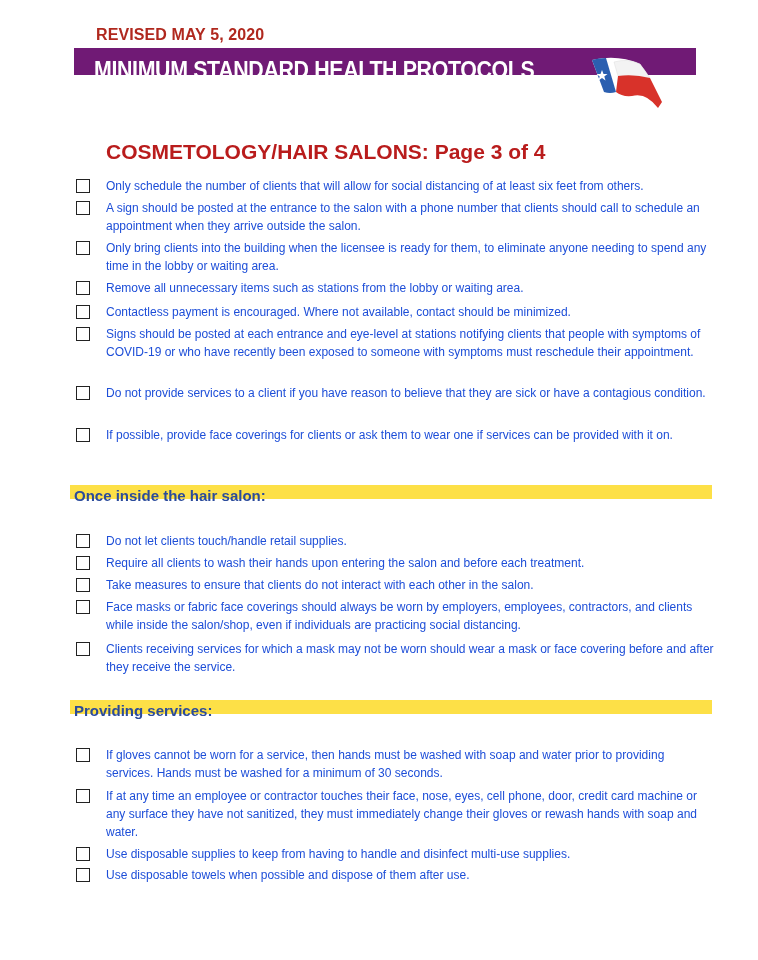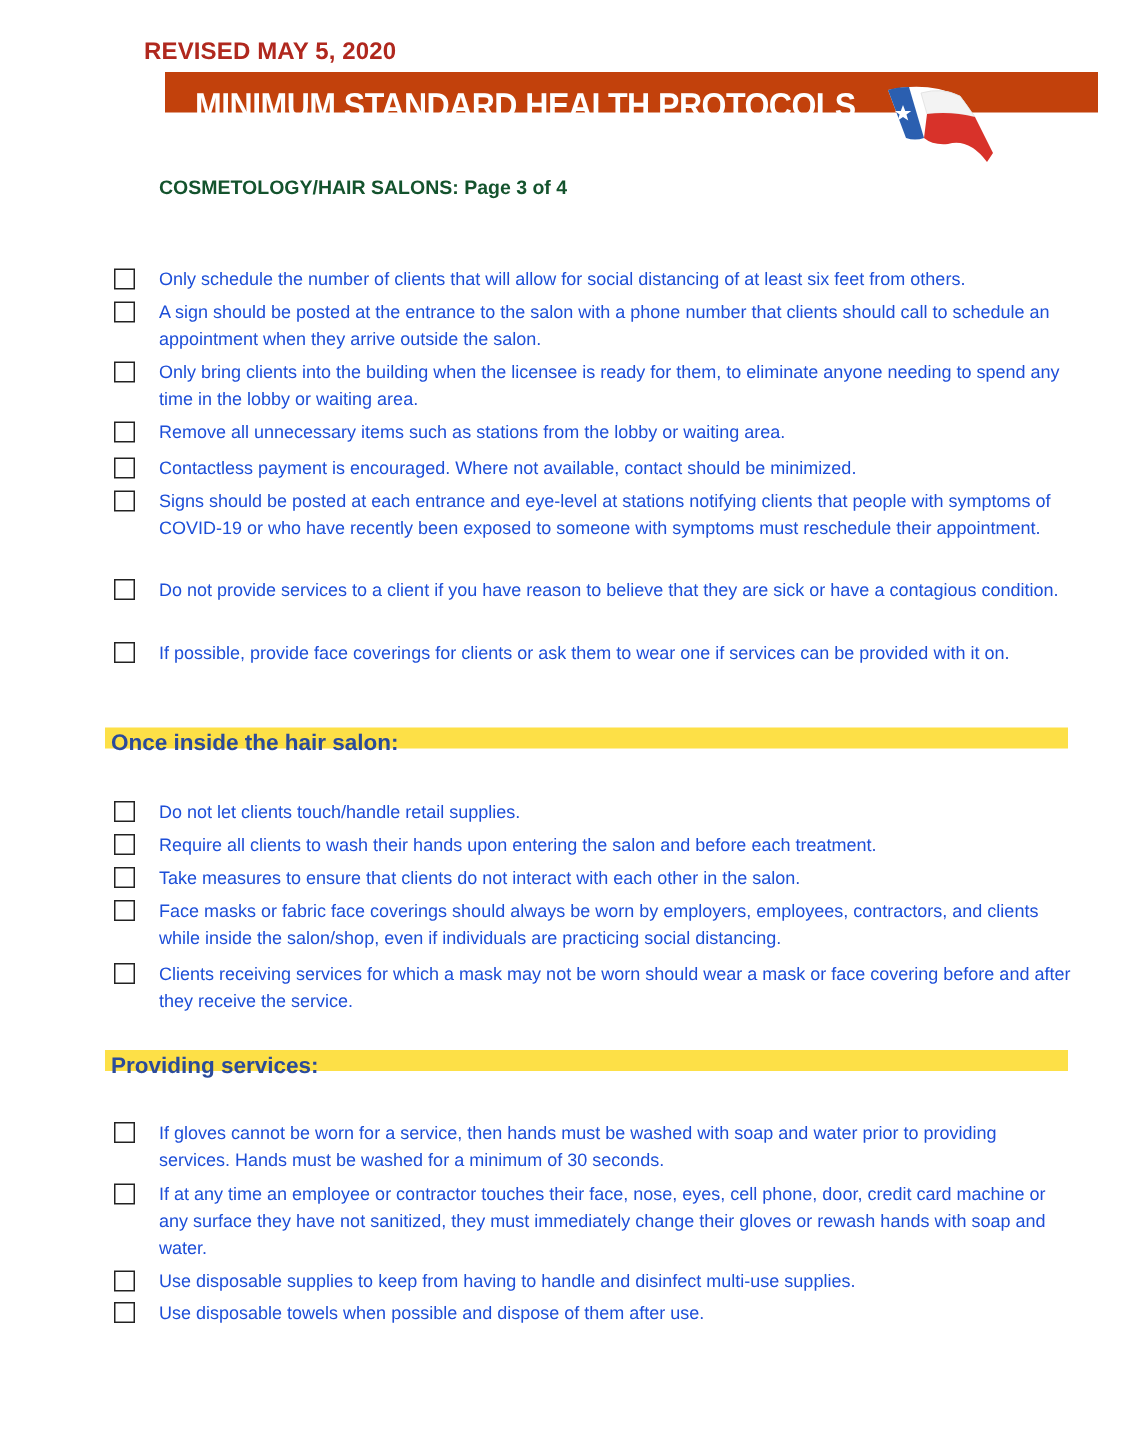--- a/index.html
+++ b/index.html
@@ -1,25 +1,25 @@
 <!DOCTYPE html>
 <html><head>
 <meta charset="utf-8">
 <style>
   html, body { margin: 0; padding: 0; background: #ffffff; }
   body { width: 758px; height: 960px; position: relative; overflow: hidden;
          font-family: "Liberation Sans", sans-serif; color: #1a1a1a; }
   .revised { position: absolute; left: 96px; top: 26px; font-size: 16px; font-weight: bold;
              color: #b0281e; letter-spacing: 0.1px; }
   .banner { position: absolute; left: 74px; top: 48px; width: 622px; height: 27px;
-            background: #c2410c; margin-left: 36px; }
+            background: #701a75; }
   .banner-title { position: absolute; left: 20px; top: 9px; color: #ffffff; font-size: 23px;
                   font-weight: bold; letter-spacing: -0.4px; transform: scaleX(0.93); transform-origin: left; }
   .flag { position: absolute; left: 588px; top: 52px; width: 82px; height: 58px; }
-  .subtitle { position: absolute; left: 106px; top: 117px; font-size: 13px; font-weight: bold; color: #14532d; }
+  .subtitle { position: absolute; left: 106px; top: 140px; font-size: 21px; font-weight: bold; color: #b91c1c; }
   .item { position: absolute; left: 76px; width: 640px; }
   .cb { position: absolute; left: 0; top: 2px; width: 12px; height: 12px; border: 1.5px solid #222; background: #fff; }
   .txt { position: absolute; left: 30px; width: 608px; font-size: 12px; line-height: 18px; color: #1d4ed8; }
   .section { position: absolute; left: 70px; width: 642px; height: 14px; background: #fde047; }
   .section span { position: absolute; left: 4px; top: 2px; font-size: 15px; font-weight: bold; color: #2b4b9b; }
 </style>
 </head>
 <body>
 
 <div class="revised">REVISED MAY 5, 2020</div>

